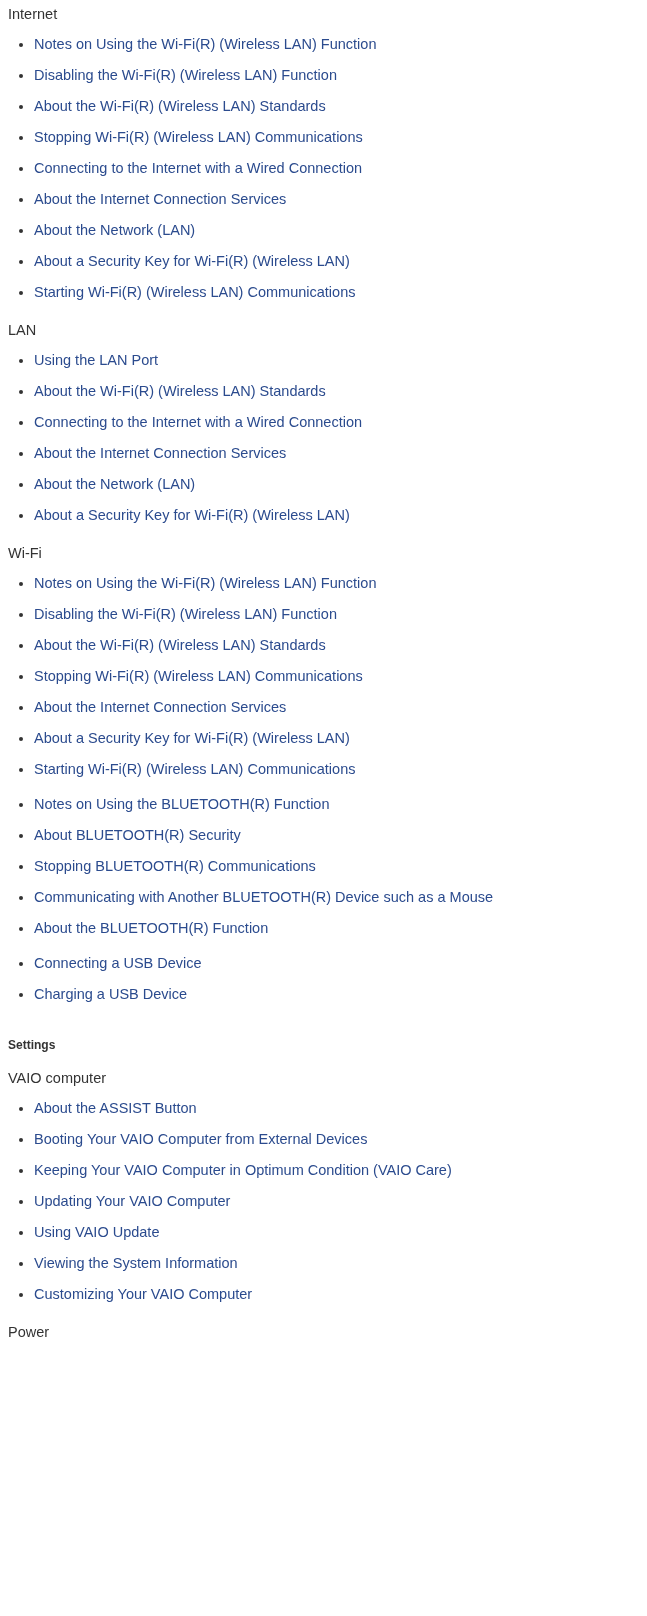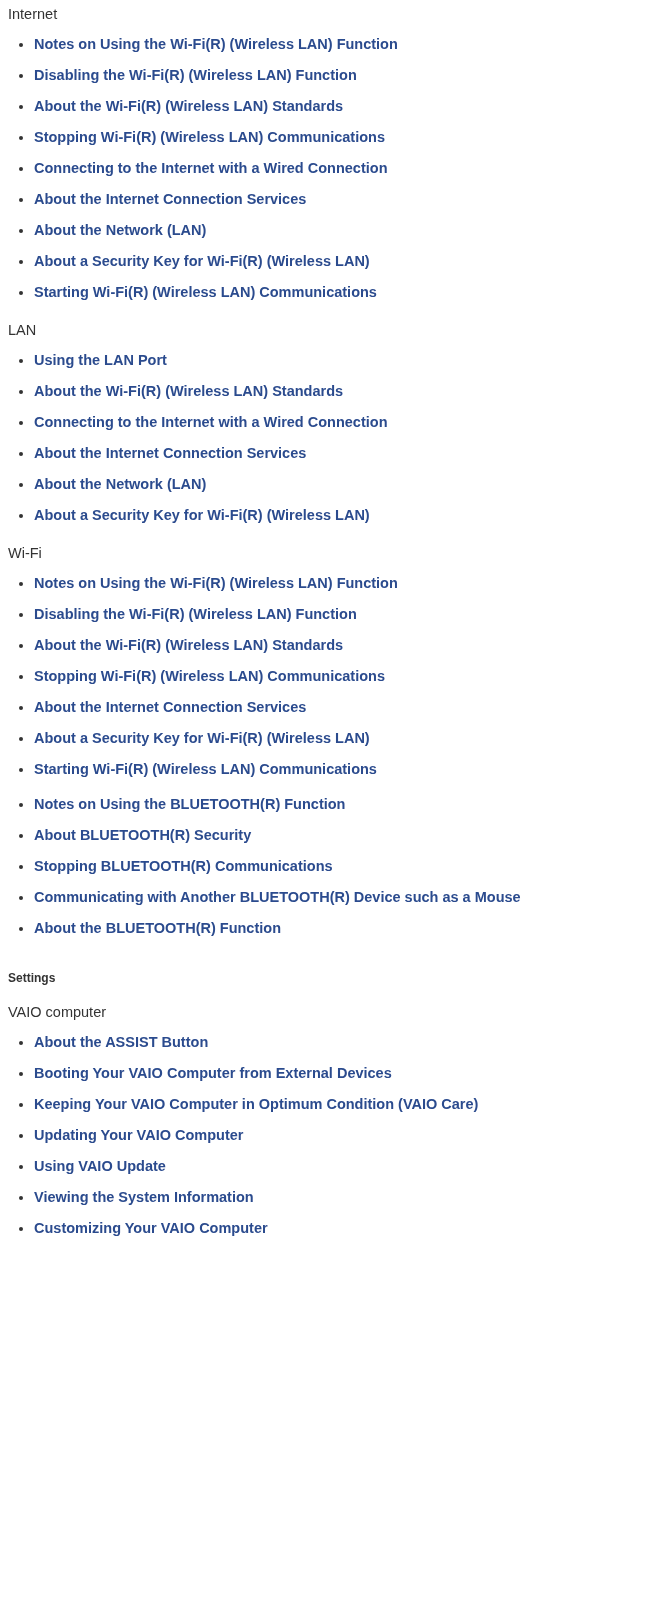--- a/index.html
+++ b/index.html
@@ -28,21 +28,20 @@
   }
   ul {
     list-style-type: disc;
     margin: 4px 0 8px 0;
     padding-left: 26px;
   }
   li {
     color: #333;
     margin: 4px 0;
     padding: 3px 0;
-    font-weight: bold;
   }
   a {
     color: #2b4b8e;
     text-decoration: none;
   }
 </style>
 </head>
 <body>
 
 <div id="content">
@@ -77,24 +76,29 @@
       <li><a href="#">About a Security Key for Wi-Fi(R) (Wireless LAN)</a></li>
       <li><a href="#">Starting Wi-Fi(R) (Wireless LAN) Communications</a></li>
     </ul>
     <ul>
       <li><a href="#">Notes on Using the BLUETOOTH(R) Function</a></li>
       <li><a href="#">About BLUETOOTH(R) Security</a></li>
       <li><a href="#">Stopping BLUETOOTH(R) Communications</a></li>
       <li><a href="#">Communicating with Another BLUETOOTH(R) Device such as a Mouse</a></li>
       <li><a href="#">About the BLUETOOTH(R) Function</a></li>
     </ul>
+    <ul>
+      <li><a href="#">Connecting a USB Device</a></li>
+      <li><a href="#">Charging a USB Device</a></li>
+    </ul>
     <div class="section-heading">Settings</div>
     <div class="group-heading">VAIO computer</div>
     <ul>
       <li><a href="#">About the ASSIST Button</a></li>
       <li><a href="#">Booting Your VAIO Computer from External Devices</a></li>
       <li><a href="#">Keeping Your VAIO Computer in Optimum Condition (VAIO Care)</a></li>
       <li><a href="#">Updating Your VAIO Computer</a></li>
       <li><a href="#">Using VAIO Update</a></li>
       <li><a href="#">Viewing the System Information</a></li>
       <li><a href="#">Customizing Your VAIO Computer</a></li>
     </ul>
+    <div class="group-heading">Power</div>
   </div>
 
 </body></html>

